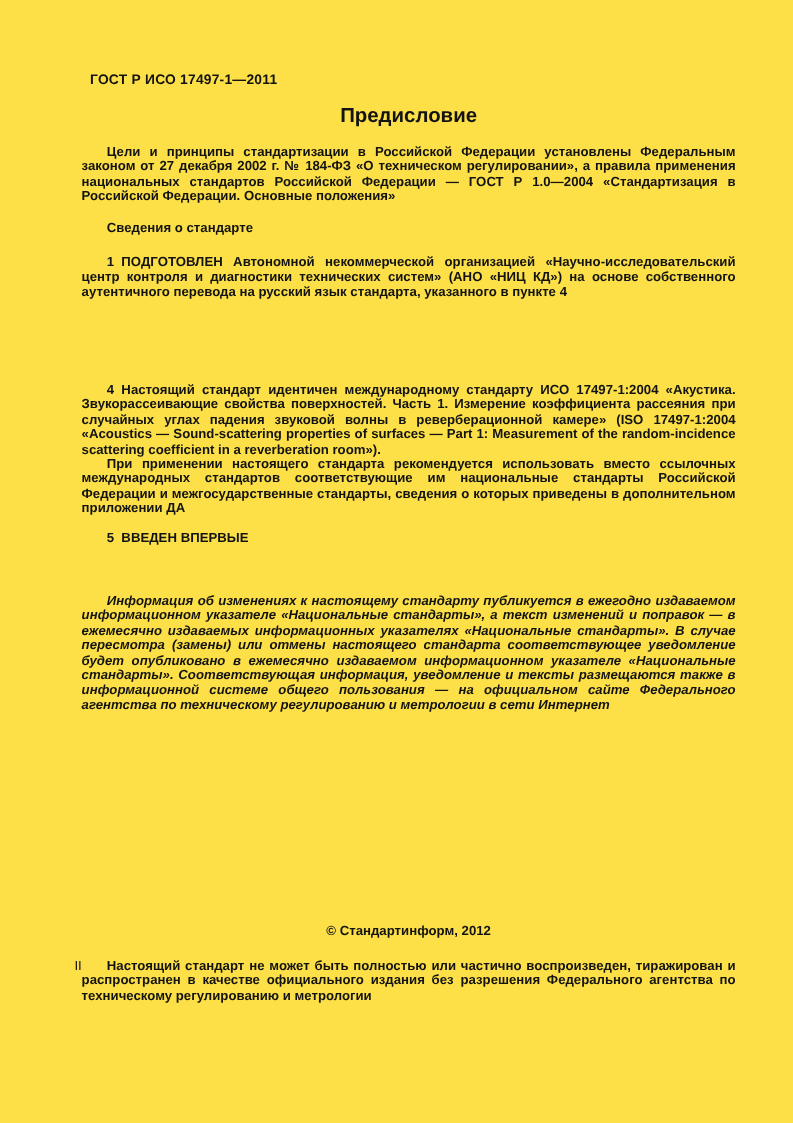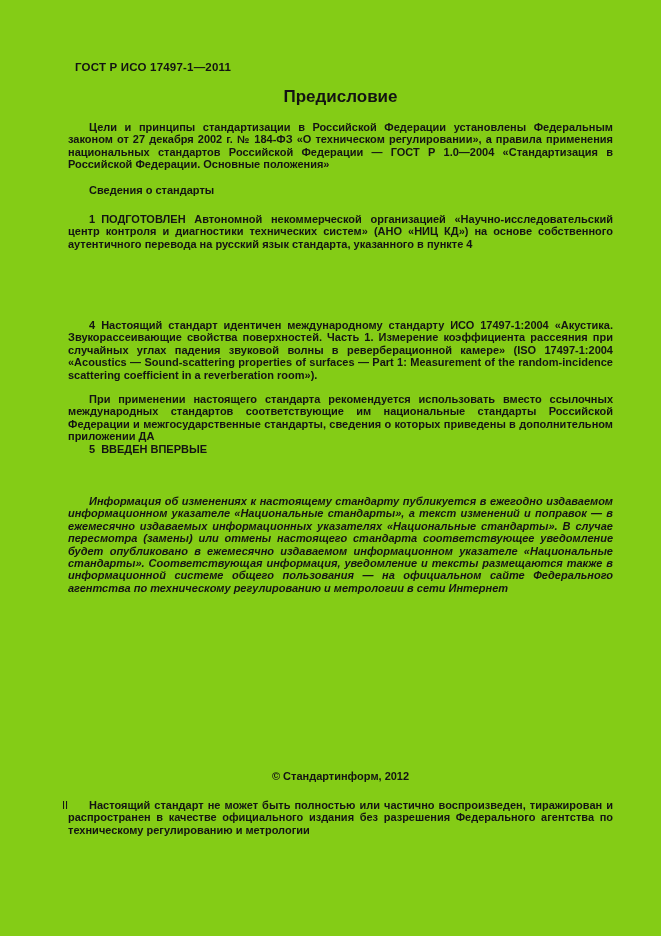--- a/index.html
+++ b/index.html
@@ -1,20 +1,20 @@
 <!DOCTYPE html>
 <html lang="ru"><head>
 <meta charset="utf-8">
 <style>
   html, body { margin: 0; padding: 0; background: #ffffff; }
   .page {
     position: relative;
     width: 661px;
     height: 936px;
-    background: #84cc16;
+    background: #fde047;
     color: #131313;
     font-family: "Liberation Sans", "DejaVu Sans", sans-serif;
     font-size: 11px;
     line-height: 12.4px;
     overflow: hidden;
   }
   .abs { position: absolute; }
   .col { left: 68px; width: 545px; font-weight: bold; }
   .just { text-align: justify; }
   .ind  { text-indent: 21px; }
@@ -29,21 +29,21 @@
   .page-title {
     top: 91px;
     text-align: center;
     font-weight: bold;
     font-size: 17px;
   }
   .section-heading {
     font-weight: bold;
   }
   .num { margin-right: 6px; }
-  .item-extra { margin-top: 12px; }
+  .item-extra { margin-top: 0; }
   .publication-note {
     font-style: italic;
   }
   .copyright-line {
     text-align: center;
   }
   .page-number {
     left: 62px; top: 799px;
     font-size: 11px;
   }
@@ -52,21 +52,21 @@
 <body>
 
 <div class="page">
 
   <div class="abs doc-header">ГОСТ Р ИСО 17497-1—2011</div>
 
   <div class="abs col page-title">Предисловие</div>
 
   <p class="abs col just ind" style="top:121px">Цели и принципы стандартизации в Российской Федерации установлены Федеральным законом от 27 декабря 2002 г. № 184-ФЗ «О техническом регулировании», а правила применения национальных стандартов Российской Федерации — ГОСТ Р 1.0—2004 «Стандартизация в Российской Федерации. Основные положения»</p>
 
-  <div class="abs col ind section-heading" style="top:184px">Сведения о стандарты</div>
+  <div class="abs col ind section-heading" style="top:184px">Сведения о стандарте</div>
 
   <p class="abs col just ind" style="top:213px"><span class="num">1</span><span>ПОДГОТОВЛЕН Автономной некоммерческой организацией «Научно-исследовательский центр контроля и диагностики технических систем» (АНО «НИЦ КД») на основе собственного аутентичного перевода на русский язык стандарта, указанного в пункте 4</span></p>
 
 
 
   <div class="abs col just" style="top:319px">
     <p class="ind"><span class="num">4</span><span>Настоящий стандарт идентичен международному стандарту ИСО 17497-1:2004 «Акустика. Звукорассеивающие свойства поверхностей. Часть 1. Измерение коэффициента рассеяния при случайных углах падения звуковой волны в реверберационной камере» (ISO 17497-1:2004 «Acoustics — Sound-scattering properties of surfaces — Part 1: Measurement of the random-incidence scattering coefficient in a reverberation room»).</span></p>
     <p class="ind item-extra">При применении настоящего стандарта рекомендуется использовать вместо ссылочных международных стандартов соответствующие им национальные стандарты Российской Федерации и межгосударственные стандарты, сведения о которых приведены в дополнительном приложении ДА</p>
   </div>
 

